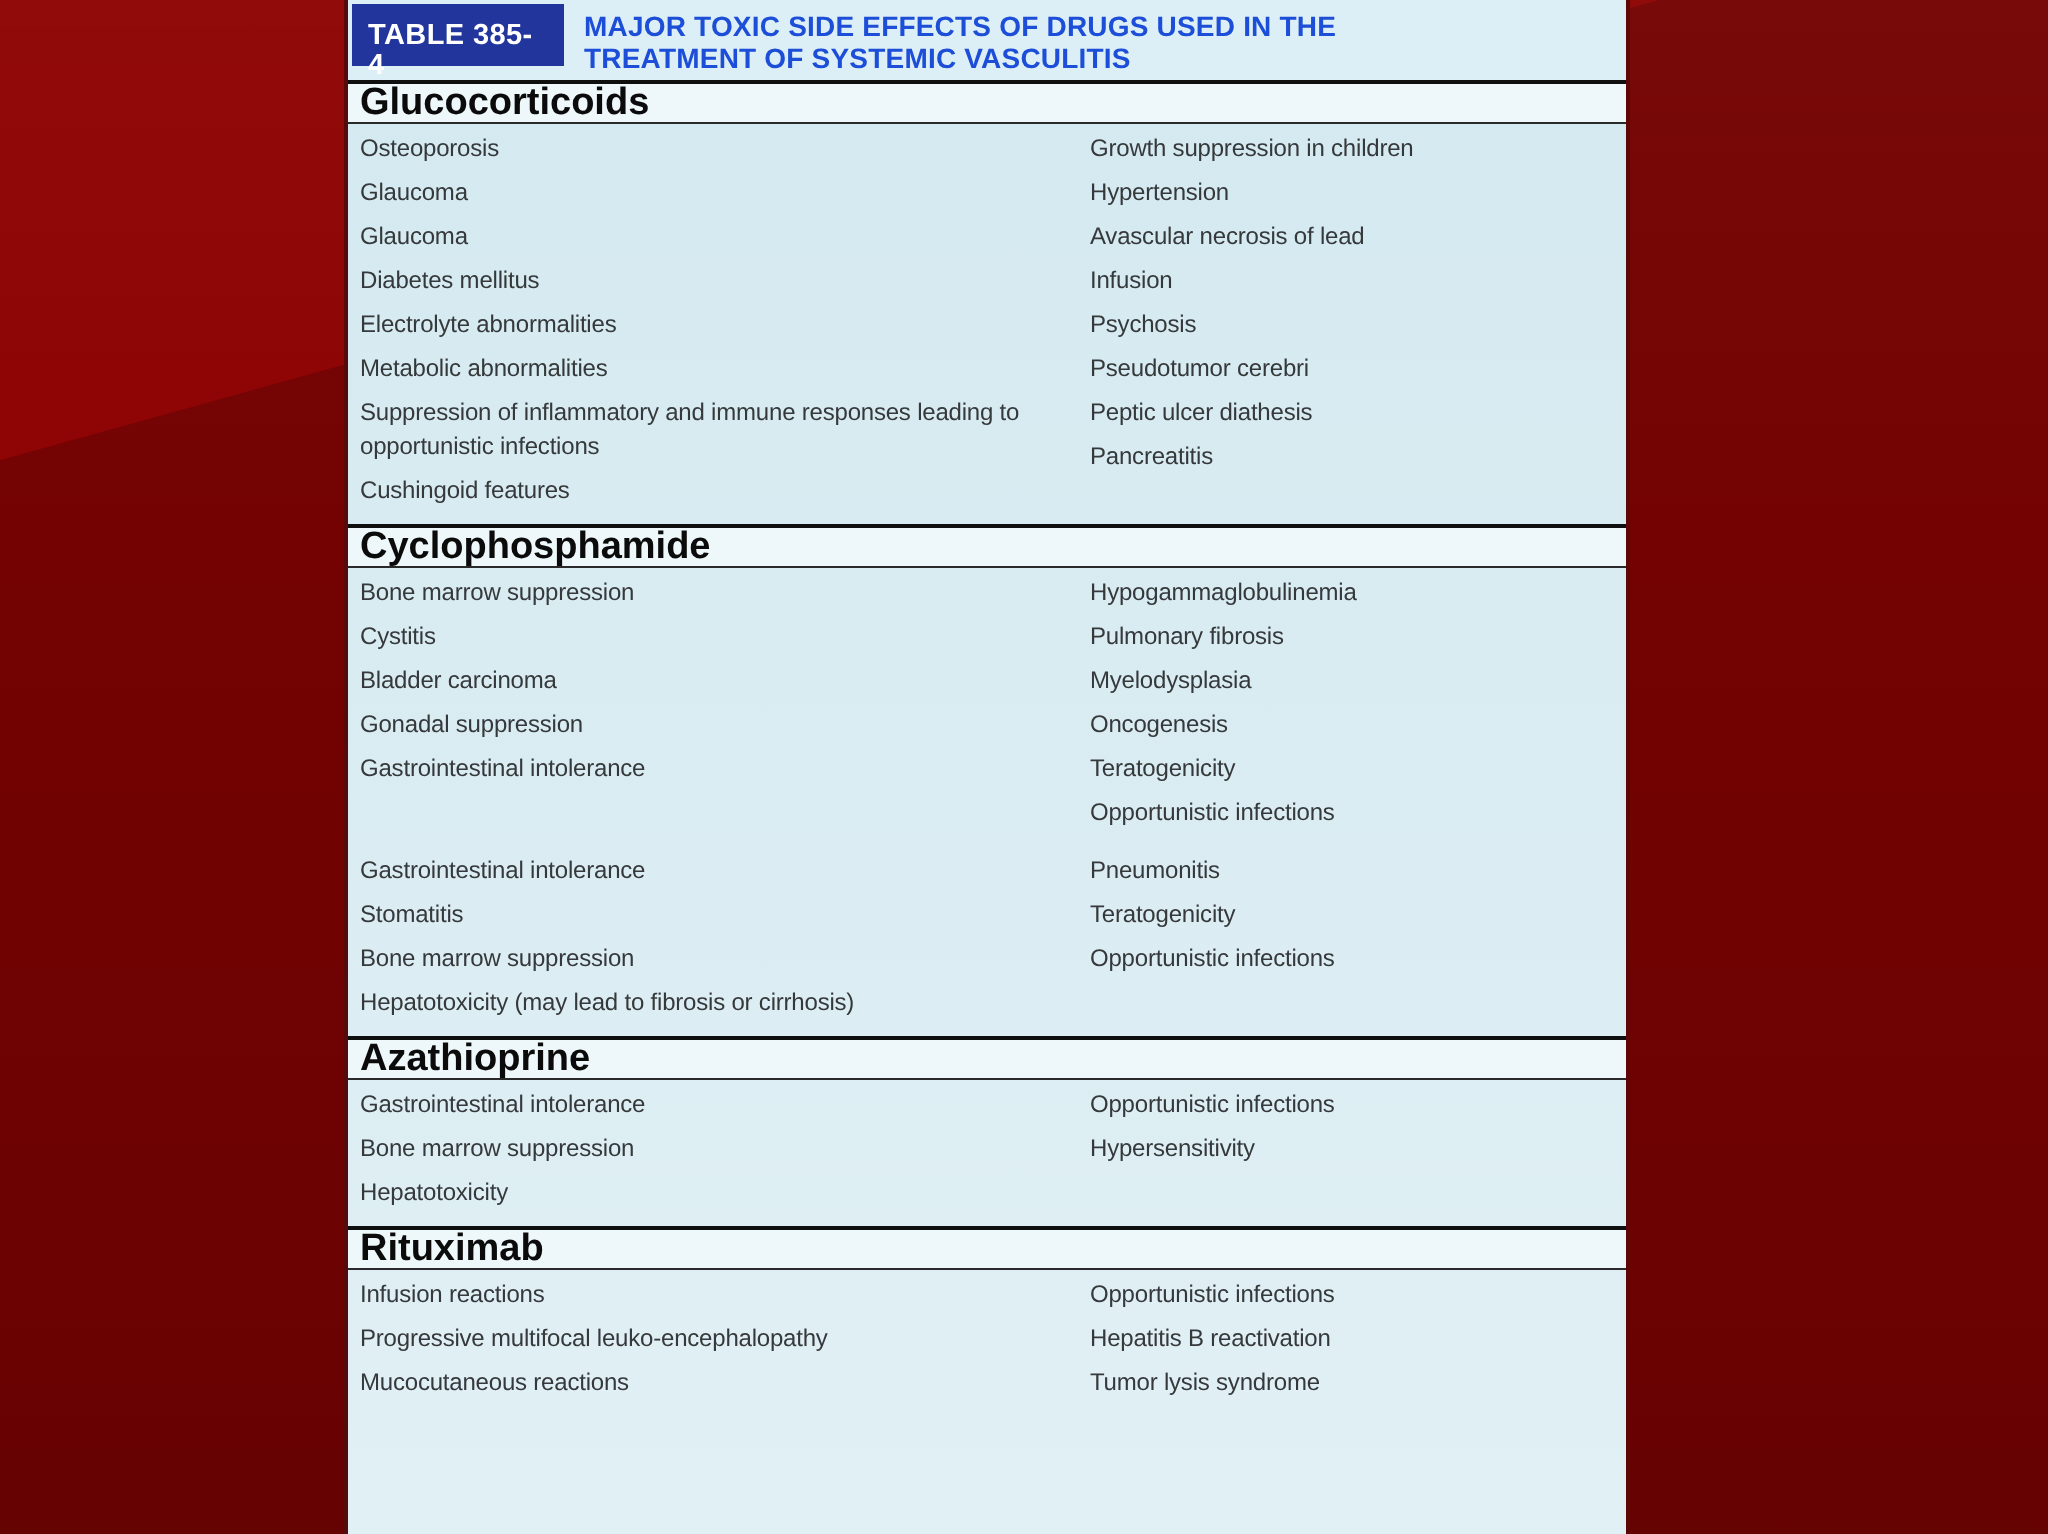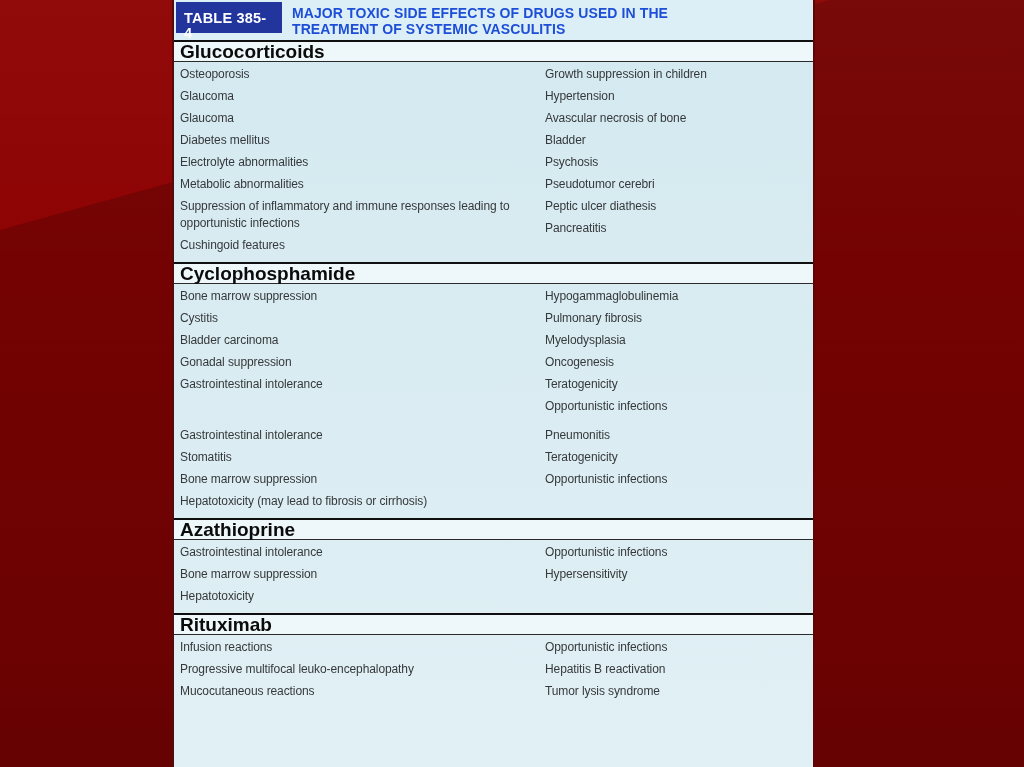--- a/index.html
+++ b/index.html
@@ -79,22 +79,22 @@
           <li>Glaucoma</li>
           <li>Diabetes mellitus</li>
           <li>Electrolyte abnormalities</li>
           <li>Metabolic abnormalities</li>
           <li>Suppression of inflammatory and immune responses leading to opportunistic infections</li>
           <li>Cushingoid features</li>
         </ul>
         <ul class="col col-right">
           <li>Growth suppression in children</li>
           <li>Hypertension</li>
-          <li>Avascular necrosis of bone</li>
-          <li>Bladder</li>
+          <li>Avascular necrosis of lead</li>
+          <li>Infusion</li>
           <li>Psychosis</li>
           <li>Pseudotumor cerebri</li>
           <li>Peptic ulcer diathesis</li>
           <li>Pancreatitis</li>
         </ul>
       </div>
       <div class="sec-head">Cyclophosphamide</div>
       <div class="sec-body">
         <ul class="col col-left">
           <li>Bone marrow suppression</li>

